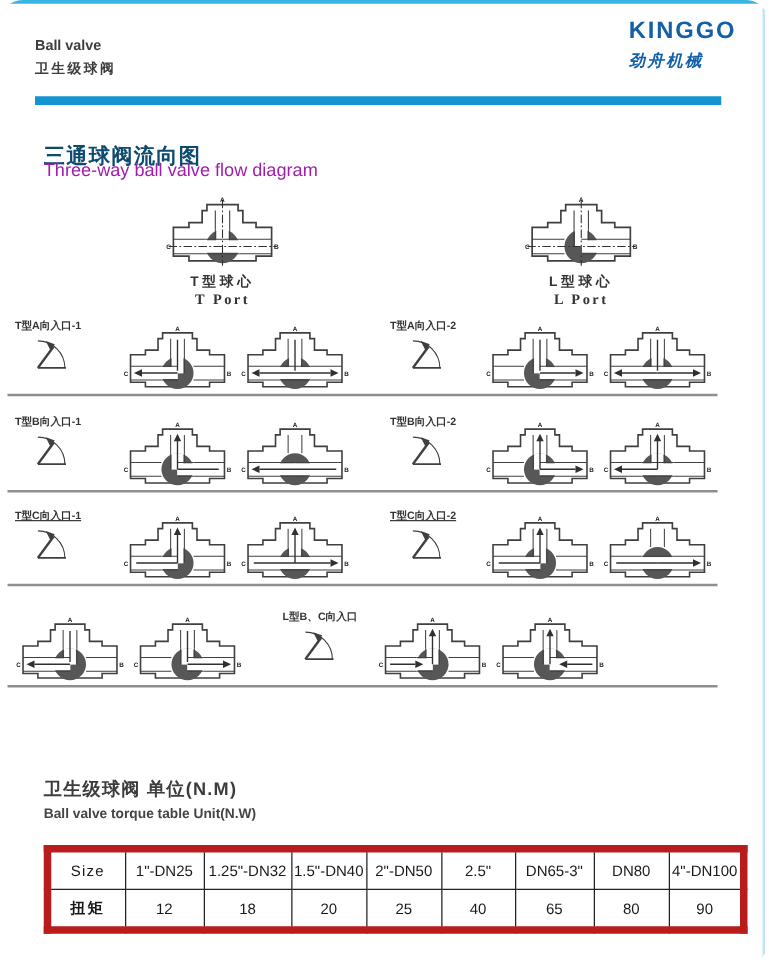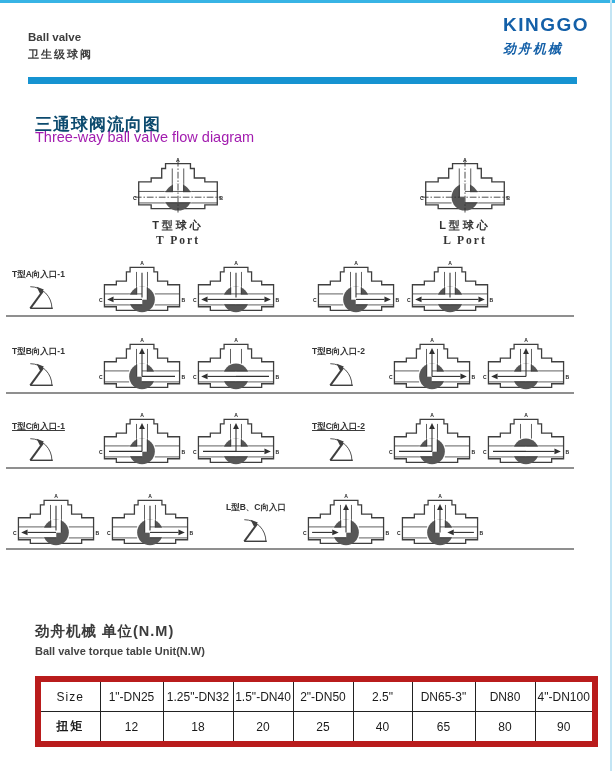--- a/index.html
+++ b/index.html
@@ -1,17 +1,17 @@
 <!DOCTYPE html>
 <html><head>
 <meta charset="utf-8">
 <style>
   html,body{margin:0;padding:0;background:#fff;}
   .page{position:relative;width:615px;height:771px;background:#fff;overflow:hidden;
-        font-family:"Liberation Sans",sans-serif;color:#3d3d3d;}
+        font-family:"Liberation Sans",sans-serif;color:#3d3d3d;border-radius:18px;}
   .topstrip{position:absolute;left:0;top:0;width:100%;height:3px;background:#38b4e5;}
   .rightstrip{position:absolute;right:3px;top:0;width:2px;height:100%;background:#c3e5f4;}
 
   .h-en{position:absolute;left:28px;top:31px;font-size:11.5px;font-weight:600;color:#3d3d3d;}
   .h-zh{position:absolute;left:28px;top:47px;font-size:11px;font-weight:bold;letter-spacing:2px;color:#3d3d3d;}
   .brand-en{position:absolute;left:503px;top:14px;font-size:19px;font-weight:bold;
             letter-spacing:1.5px;color:#1460a8;}
   .brand-zh{position:absolute;left:503px;top:40px;font-size:13px;font-weight:bold;font-style:italic;
             letter-spacing:2px;color:#1460a8;}
   .bluebar{position:absolute;left:28px;top:77px;width:549px;height:7px;background:#1693d1;}
@@ -19,21 +19,21 @@
   .t-zh{position:absolute;left:35px;top:100px;font-size:17px;font-weight:bold;letter-spacing:1px;color:#0c4a6e;margin-top:13px;}
   .t-en{position:absolute;left:35px;top:129px;font-size:14.5px;color:#a21caf;}
 
   .fig{position:absolute;top:156px;width:100px;text-align:center;}
   .fig svg{display:block;margin:0 auto;}
   .cap-zh{font-size:11px;font-weight:bold;letter-spacing:3px;color:#333;margin-top:3px;}
   .cap-en{font-size:11.5px;font-weight:bold;letter-spacing:2px;color:#333;
           font-family:"Liberation Serif",serif;margin-top:1px;}
 
   .flowrow{position:absolute;left:12px;width:584px;height:60px;display:flex;align-items:flex-end;}
-  .lblcol{display:flex;flex-direction:column;justify-content:flex-end;padding-bottom:2px;}
+  .lblcol{display:flex;flex-direction:column;justify-content:flex-end;padding-bottom:15px;}
   .lblcol.l{width:86px;}
   .lblcol.r{width:76px;}
   .glabel{font-size:8.5px;font-weight:bold;color:#333;white-space:nowrap;}
   .handle{margin-left:16px;margin-top:3px;}
   .spacer{width:26px;}
   .valve{margin-right:6px;margin-bottom:-4px;}
   .sep{position:absolute;left:6px;width:568px;height:2px;background:#8f8f8f;}
 
   .tq-zh{position:absolute;left:35px;top:622px;font-size:14.5px;font-weight:bold;letter-spacing:1px;color:#3c3c3c;}
   .tq-en{position:absolute;left:35px;top:645px;font-size:11px;font-weight:bold;color:#444;}
@@ -167,20 +167,29 @@
           <line x1="48" y1="14" x2="48" y2="41" stroke="#303030" stroke-width="1.2"></line>
           <line x1="48" y1="43" x2="17" y2="43" stroke="#303030" stroke-width="1.2"></line>
           <path d="M10 43l7 -3.2v6.4z" fill="#303030"></path>
           <line x1="48" y1="43" x2="79" y2="43" stroke="#303030" stroke-width="1.2"></line>
           <path d="M86 43l-7 -3.2v6.4z" fill="#303030"></path>
           <text x="48" y="6" text-anchor="middle" font-size="5.5" font-weight="bold" fill="#222" font-family="Liberation Sans, sans-serif">A</text>
           <text x="1" y="45.5" text-anchor="start" font-size="5.5" font-weight="bold" fill="#222" font-family="Liberation Sans, sans-serif">C</text>
           <text x="95" y="45.5" text-anchor="end" font-size="5.5" font-weight="bold" fill="#222" font-family="Liberation Sans, sans-serif">B</text>
         </svg></span>
     <div class="spacer"></div>
+    <div class="lblcol r">
+      <span class="glabel">T型A向入口-2</span>
+      <span class="handle"><svg width="28" height="27" viewBox="0 0 30 30" xmlns="http://www.w3.org/2000/svg">
+  <line x1="2" y1="27" x2="27" y2="27" stroke="#3f3f3f" stroke-width="1.6"></line>
+  <path d="M26 27 A24 24 0 0 0 2 3" fill="none" stroke="#3f3f3f" stroke-width="1"></path>
+  <line x1="2" y1="27" x2="16" y2="8" stroke="#3f3f3f" stroke-width="2.2"></line>
+  <path d="M17 6 L9 3 L13 11 Z" fill="#3f3f3f"></path>
+</svg></span>
+    </div>
     <span class="valve"><svg width="88" viewBox="0 0 96 62" xmlns="http://www.w3.org/2000/svg">
           <path d="M35 8H61V13H65V23H76V27H89V51H76V55H20V51H7V27H20V23H31V13H35Z" fill="#fff" stroke="#3f3f3f" stroke-width="1.4" stroke-linejoin="miter"></path>
           <line x1="42" y1="13" x2="42" y2="29" stroke="#3f3f3f" stroke-width="0.9"></line>
           <line x1="54" y1="13" x2="54" y2="29" stroke="#3f3f3f" stroke-width="0.9"></line>
           <line x1="7" y1="37" x2="34" y2="37" stroke="#3f3f3f" stroke-width="0.9"></line>
           <line x1="62" y1="37" x2="89" y2="37" stroke="#3f3f3f" stroke-width="0.9"></line>
           <line x1="7" y1="49" x2="34" y2="49" stroke="#3f3f3f" stroke-width="0.9"></line>
           <line x1="62" y1="49" x2="89" y2="49" stroke="#3f3f3f" stroke-width="0.9"></line>
           <circle cx="48" cy="43" r="14" fill="#575757"></circle>
           <rect x="42.8" y="29" width="10.4" height="14.3" fill="#fff"></rect>
@@ -555,21 +564,21 @@
           <path d="M56 43l7 -3.2v6.4z" fill="#303030"></path>
           <line x1="48" y1="43" x2="48" y2="18" stroke="#303030" stroke-width="1.2"></line>
           <path d="M48 12l-3.2 6.5h6.4z" fill="#303030"></path>
           <text x="48" y="6" text-anchor="middle" font-size="5.5" font-weight="bold" fill="#222" font-family="Liberation Sans, sans-serif">A</text>
           <text x="1" y="45.5" text-anchor="start" font-size="5.5" font-weight="bold" fill="#222" font-family="Liberation Sans, sans-serif">C</text>
           <text x="95" y="45.5" text-anchor="end" font-size="5.5" font-weight="bold" fill="#222" font-family="Liberation Sans, sans-serif">B</text>
         </svg></span>
   </div>
   <div class="sep" style="top:548px;"></div>
 
-  <div class="tq-zh">劲舟机械  单位(N.M)</div>
+  <div class="tq-zh">卫生级球阀  单位(N.M)</div>
   <div class="tq-en">Ball valve torque table   Unit(N.W)</div>
 
   <table class="torque">
     <colgroup>
       <col style="width:62px">
         <col style="width:63px">
         <col style="width:70px">
         <col style="width:60px">
       <col style="width:60px">
         <col style="width:59px">

